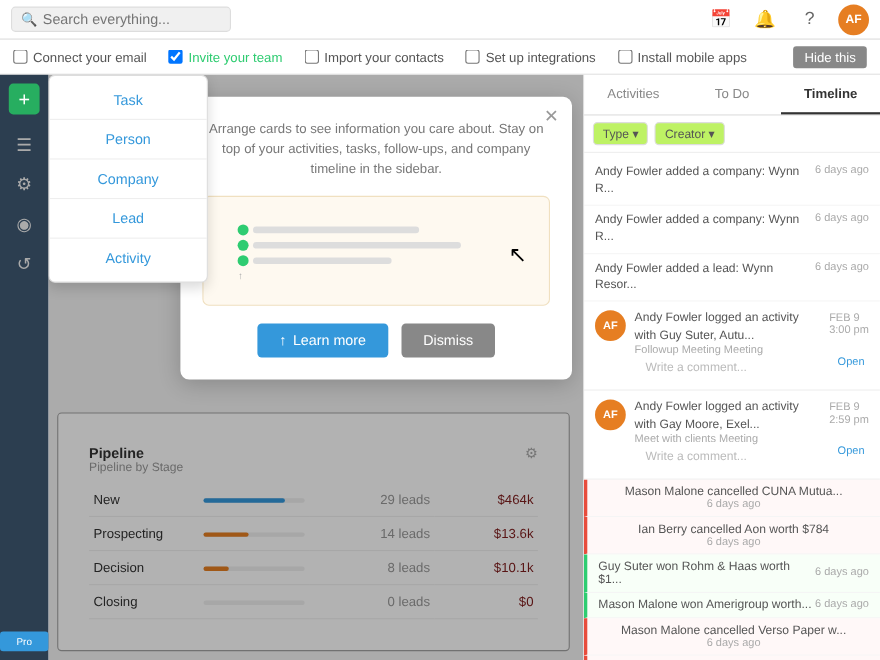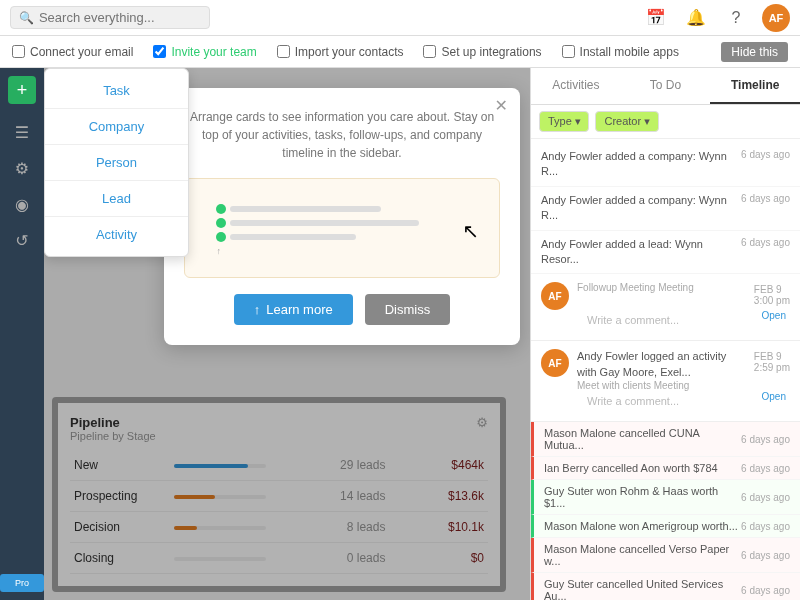--- a/index.html
+++ b/index.html
@@ -48,21 +48,21 @@
     .mock-pipeline { width: 80%; }
     .mock-row { display: flex; gap: 4px; align-items: center; margin: 4px 0; }
     .mock-dot { width: 10px; height: 10px; border-radius: 50%; }
     .mock-bar { height: 6px; border-radius: 3px; background: #ddd; }
     .cursor-icon { position: absolute; right: 20px; top: 40px; font-size: 20px; }
     .modal-buttons { display: flex; justify-content: center; gap: 12px; }
     .btn-learn { background: #3498db; color: #fff; border: none; border-radius: 4px; padding: 8px 20px; cursor: pointer; font-size: 13px; display: flex; align-items: center; gap: 6px; }
     .btn-dismiss { background: #888; color: #fff; border: none; border-radius: 4px; padding: 8px 20px; cursor: pointer; font-size: 13px; }
 
     
-    .pipeline-section { position: absolute; bottom: 0; left: 0; right: 16px; background: #fff; border: 6px solid #a3a3a3; border-radius: 4px; margin: 8px; padding: 12px; }
+    .pipeline-section { position: absolute; bottom: 0; left: 0; right: 4px; background: #fff; border: 1px solid #a3a3a3; border-radius: 4px; margin: 8px; padding: 28px; }
     .pipeline-header { display: flex; justify-content: space-between; align-items: flex-start; margin-bottom: 8px; }
     .pipeline-title { font-weight: bold; font-size: 13px; color: #333; }
     .pipeline-subtitle { font-size: 11px; color: #999; }
     .pipeline-settings { color: #aaa; cursor: pointer; }
     .pipeline-table { width: 100%; border-collapse: collapse; }
     .pipeline-table tr { border-bottom: 1px solid #f0f0f0; }
     .pipeline-table td { padding: 8px 4px; font-size: 12px; }
     .pipeline-table td:first-child { color: #333; width: 100px; }
     .pipeline-bar-cell { width: 100px; }
     .pipeline-bar-wrap { height: 4px; background: #f0f0f0; border-radius: 2px; margin-top: 2px; }
@@ -90,21 +90,21 @@
     .activity-avatar { width: 28px; height: 28px; border-radius: 50%; background: #e67e22; color: #fff; display: flex; align-items: center; justify-content: center; font-size: 10px; font-weight: bold; flex-shrink: 0; }
     .activity-card-body { flex: 1; font-size: 11px; }
     .activity-card-title { color: #555; line-height: 1.4; }
     .activity-card-meta { color: #aaa; font-size: 10px; }
     .activity-card-date { font-size: 10px; color: #aaa; margin-top: 2px; }
     .activity-open-btn { font-size: 10px; color: #3498db; cursor: pointer; float: right; }
     .activity-comment { font-size: 11px; color: #aaa; padding: 4px 10px 6px 46px; }
 
     
     .status-item { padding: 5px 10px; display: flex; justify-content: space-between; align-items: center; font-size: 11px; border-bottom: 1px solid #f5f5f5; border-left: 3px solid transparent; cursor: pointer; }
-    .status-item.cancelled { border-left-color: #e74c3c; background: #fff8f8; }
+    .status-item.cancelled { border-left-color: #e74c3c; background: #fff8f8; flex-direction: column; }
     .status-item.won { border-left-color: #2ecc71; background: #f8fff8; }
     .status-item-text { flex: 1; color: #555; }
     .status-item-time { color: #aaa; font-size: 10px; }
   </style>
 </head>
 <body>
 
 <div class="top-bar">
   <div class="search-box">
     <span class="search-icon-svg">🔍</span>
@@ -152,22 +152,22 @@
     <div class="sidebar-icon">↺</div>
     <div style="margin-top:auto; margin-bottom:8px;">
       <div class="sidebar-icon" style="background:#3498db; color:#fff; font-size:9px; width:44px; height:18px; border-radius:3px;">Pro</div>
     </div>
   </div>
 
   <div class="content-area">
 
     <div class="dropdown-menu">
       <div class="dropdown-item">Task</div>
+      <div class="dropdown-item">Person</div>
       <div class="dropdown-item">Company</div>
-      <div class="dropdown-item">Person</div>
       <div class="dropdown-item">Lead</div>
       <div class="dropdown-item">Activity</div>
     </div>
 
     <div class="modal-overlay"></div>
 
     <div class="welcome-modal">
       <span class="modal-close">✕</span>
       <div class="modal-subtitle">Arrange cards to see information you care about. Stay on top of your activities, tasks, follow-ups, and company timeline in the sidebar.</div>
       <div class="modal-content">
@@ -275,20 +275,21 @@
     <span class="activity-time">6 days ago</span>
   </div>
         <div class="activity-item">
     <span class="activity-text">Andy Fowler added a lead: Wynn Resor...</span>
     <span class="activity-time">6 days ago</span>
   </div>
         <div class="activity-card">
     <div class="activity-card-header">
       <div class="activity-avatar" style="background:#e67e22">AF</div>
       <div class="activity-card-body">
+        <div class="activity-card-title">Andy Fowler logged an activity with Guy Suter, Autu...</div>
         <div class="activity-card-meta">Followup Meeting  Meeting</div>
       </div>
       <div style="display:flex;flex-direction:column;align-items:flex-end;flex-shrink:0;">
         <div class="activity-card-date">FEB 9<br>3:00 pm</div>
       </div>
     </div>
     <div style="text-align:right;padding-right:4px;">
       <span class="activity-open-btn">Open</span>
     </div>
     <div class="activity-comment" style="color:#bbb;">Write a comment...</div>

